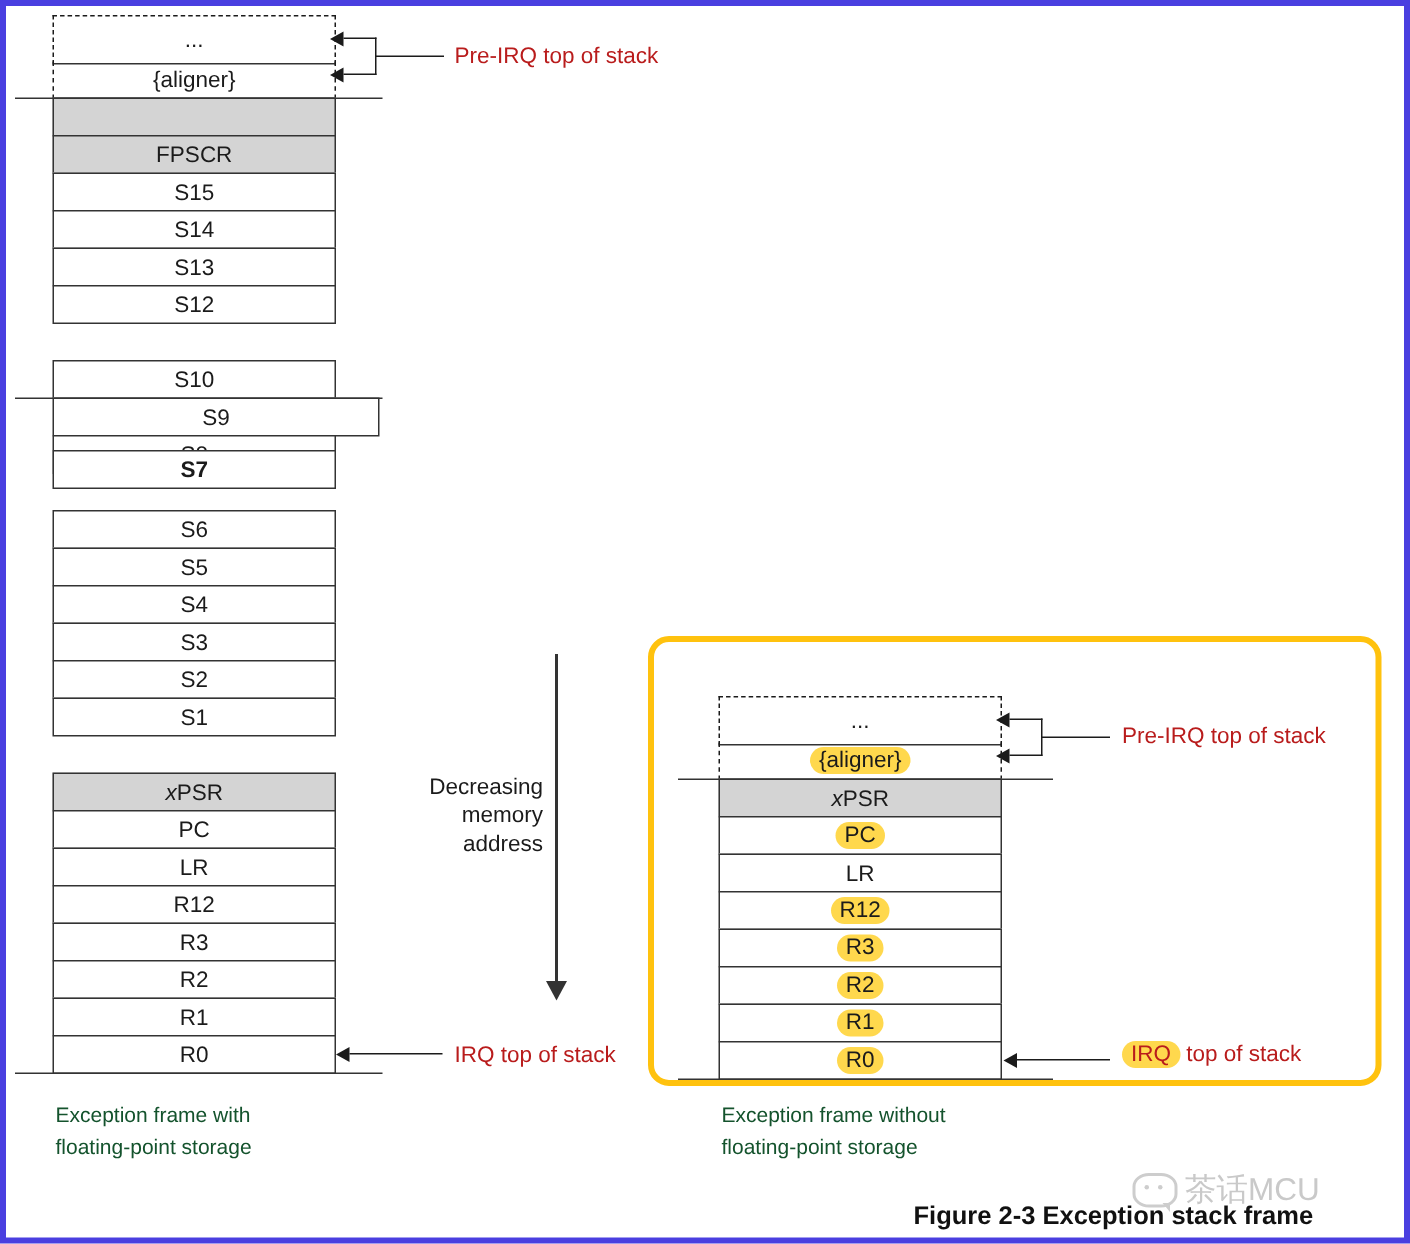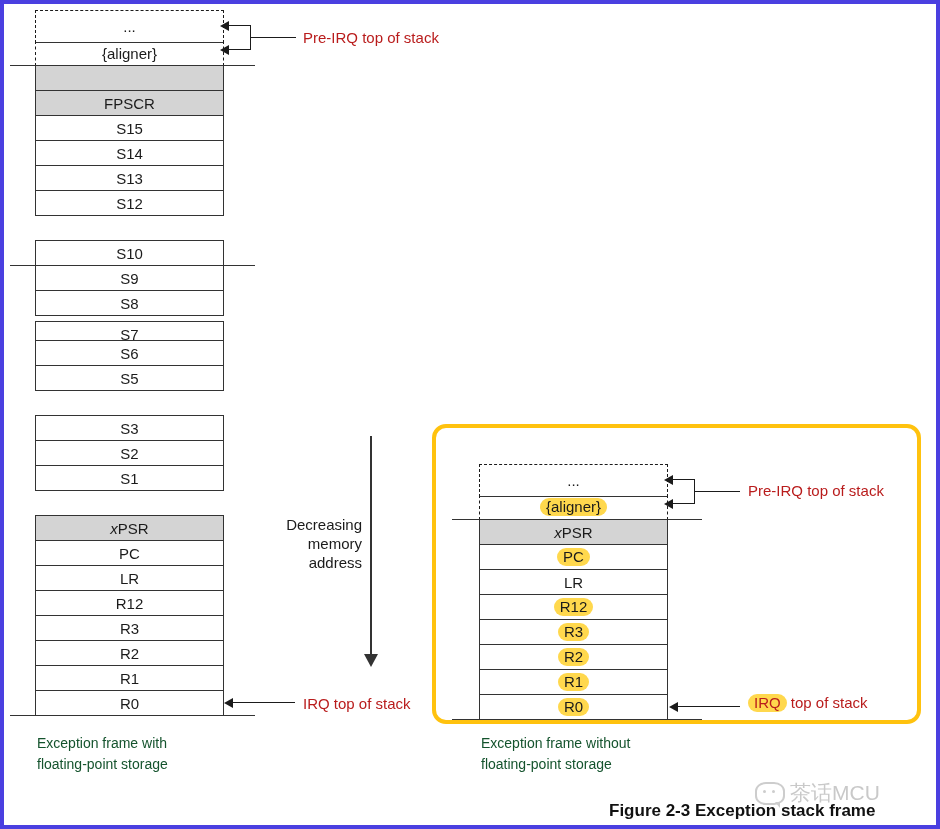--- a/index.html
+++ b/index.html
@@ -131,34 +131,37 @@
       </div>
     <div class="srow" style="left:31px;top:161px;width:189px;height:26px;">
         <span>S13</span>
       </div>
     <div class="srow" style="left:31px;top:186px;width:189px;height:26px;">
         <span>S12</span>
       </div>
     <div class="srow" style="left:31px;top:236px;width:189px;height:26px;">
         <span>S10</span>
       </div>
-    <div class="srow" style="left:31px;top:261px;width:189px;height:26px;">
+    <div class="srow" style="left:31px;top:261px;width:218px;height:26px;">
         <span>S9</span>
       </div>
     <div class="srow" style="left:31px;top:286px;width:189px;height:26px;">
         <span>S8</span>
       </div>
-    <div class="srow" style="left:31px;top:317px;width:189px;height:26px;">
+    <div class="srow" style="left:31px;top:296px;width:189px;height:26px;font-weight:bold;">
         <span>S7</span>
       </div>
     <div class="srow" style="left:31px;top:336px;width:189px;height:26px;">
         <span>S6</span>
       </div>
     <div class="srow" style="left:31px;top:361px;width:189px;height:26px;">
         <span>S5</span>
+      </div>
+    <div class="srow" style="left:31px;top:386px;width:189px;height:26px;">
+        <span>S4</span>
       </div>
     <div class="srow" style="left:31px;top:411px;width:189px;height:26px;">
         <span>S3</span>
       </div>
     <div class="srow" style="left:31px;top:436px;width:189px;height:26px;">
         <span>S2</span>
       </div>
     <div class="srow" style="left:31px;top:461px;width:189px;height:26px;">
         <span>S1</span>
       </div>

